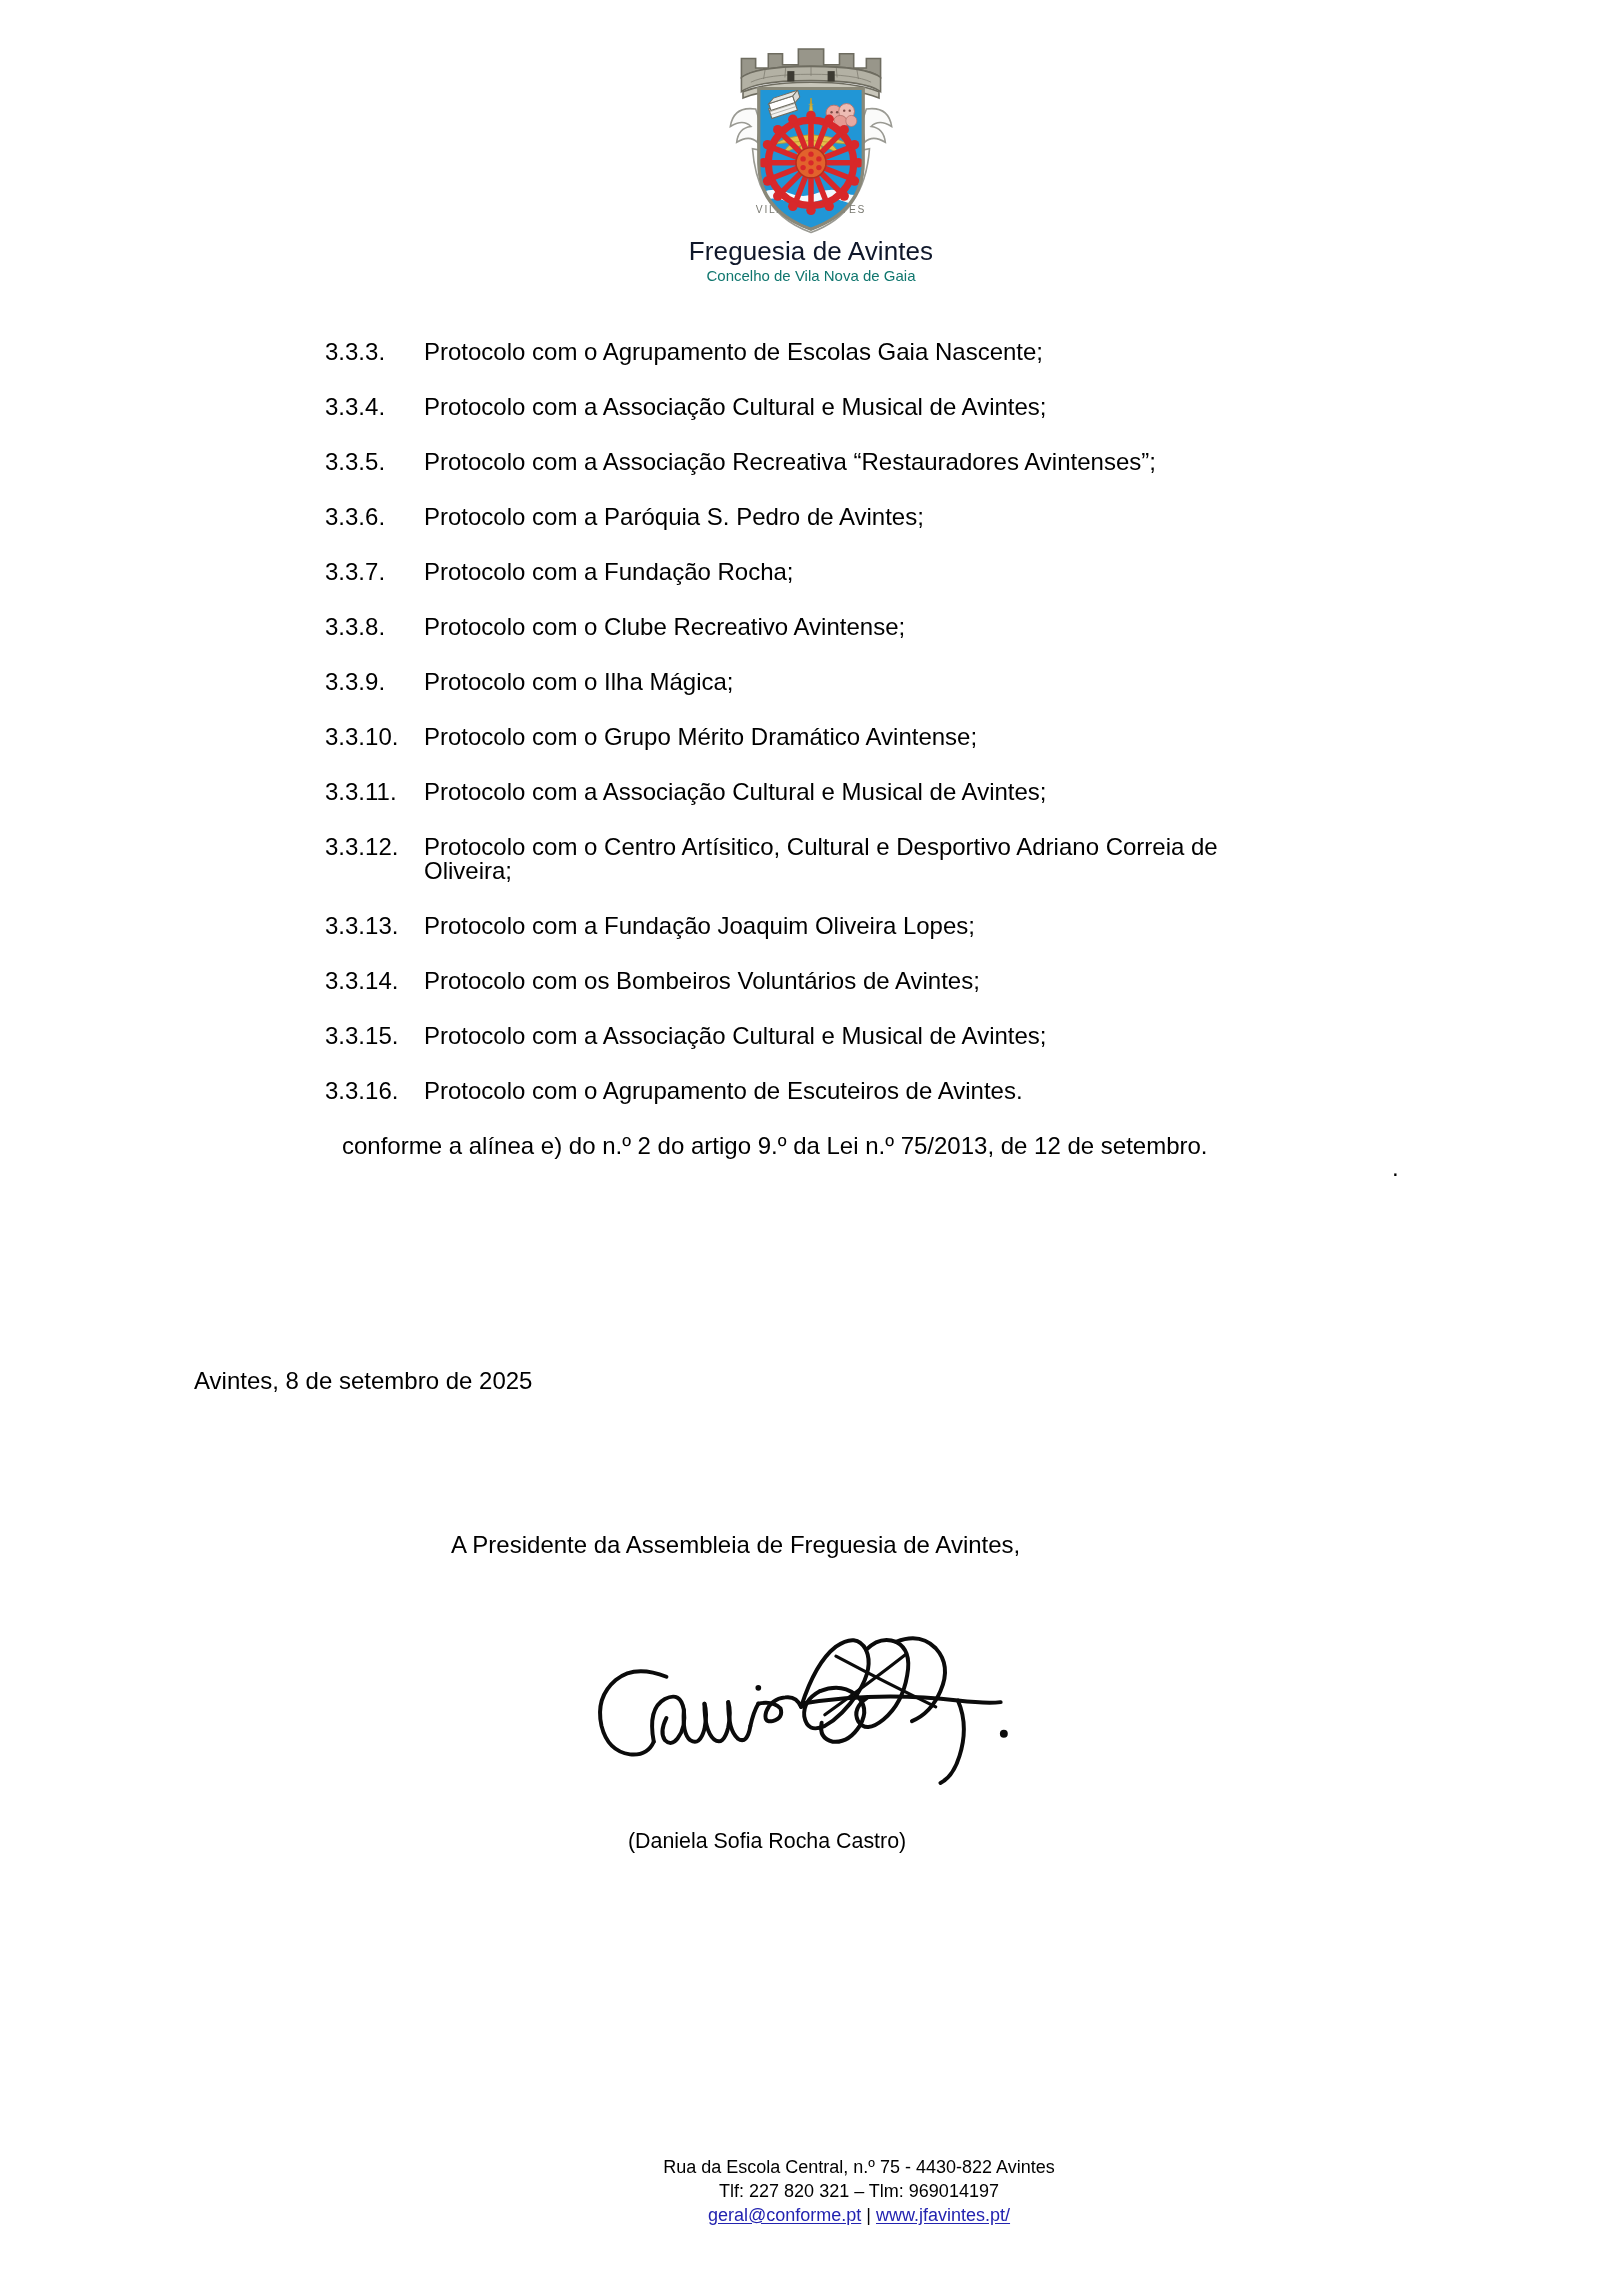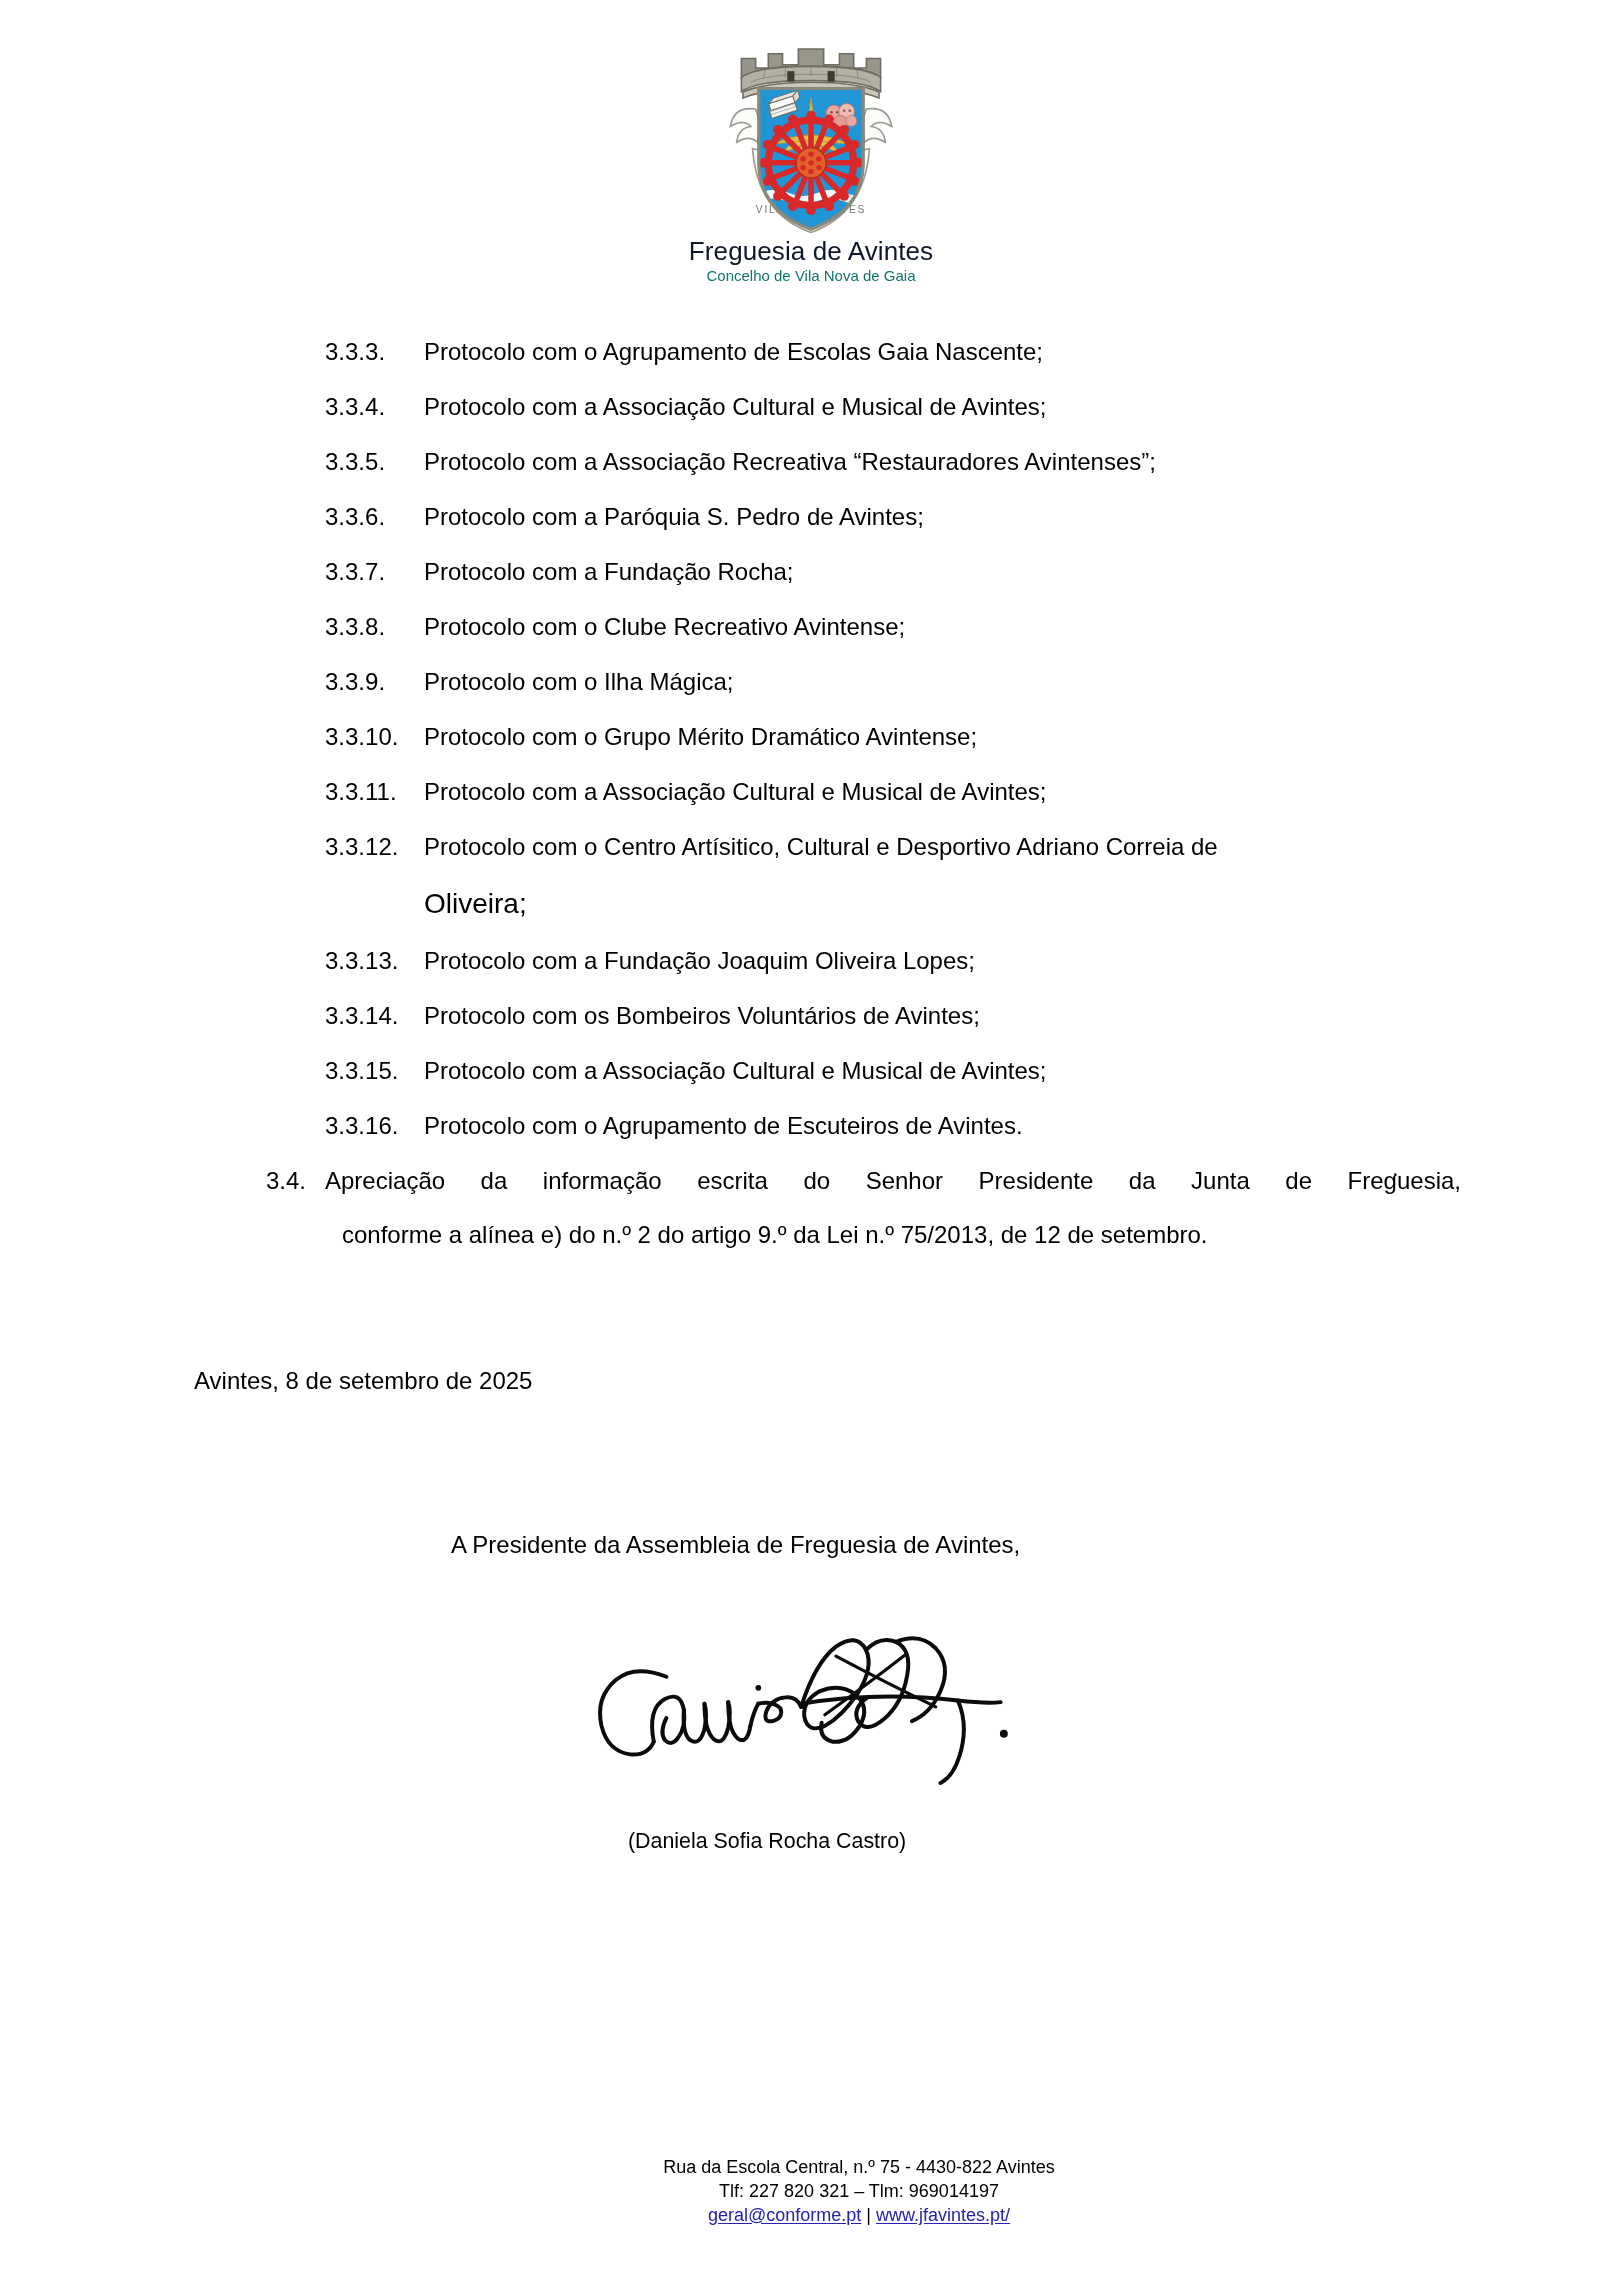--- a/index.html
+++ b/index.html
@@ -77,23 +77,22 @@
   }
   .item .txt {
     flex: 1 1 auto;
   }
   .item.cont-wrap {
     margin-bottom: 0;
   }
   .cont-line {
     margin-left: 380px;
     width: 1037px;
-    font-size: 28px;
+    font-size: 24px;
     line-height: 1.0;
-    margin-top: 31px;
     margin-bottom: 31px;
   }
 
   
   .para-34 {
     position: relative;
     margin-left: 222px;
     width: 1195px;
     margin-top: 9.5px;
     font-size: 24px;
@@ -389,24 +388,20 @@
     </div>
 
     <div class="item">
       <span class="num">3.3.16.</span>
       <span class="txt">Protocolo com o Agrupamento de Escuteiros de Avintes.</span>
     </div>
 
   </div>
 
   <div class="para-34">
-    <div class="p34-first">
-      <span class="p34-num">3.4.</span>
-      <span class="p34-body">Apreciação da informação escrita do Senhor Presidente da Junta de Freguesia,</span>
-    </div>
     <div class="p34-second">conforme a alínea e) do n.º 2 do artigo 9.º da Lei n.º 75/2013, de 12 de setembro.</div>
   </div>
 
 </div>
 
 <div class="stray-dot">.</div>
 
 <div class="date-line">Avintes, 8 de setembro de 2025</div>
 
 <div class="signer-title">A Presidente da Assembleia de Freguesia de Avintes,</div>

